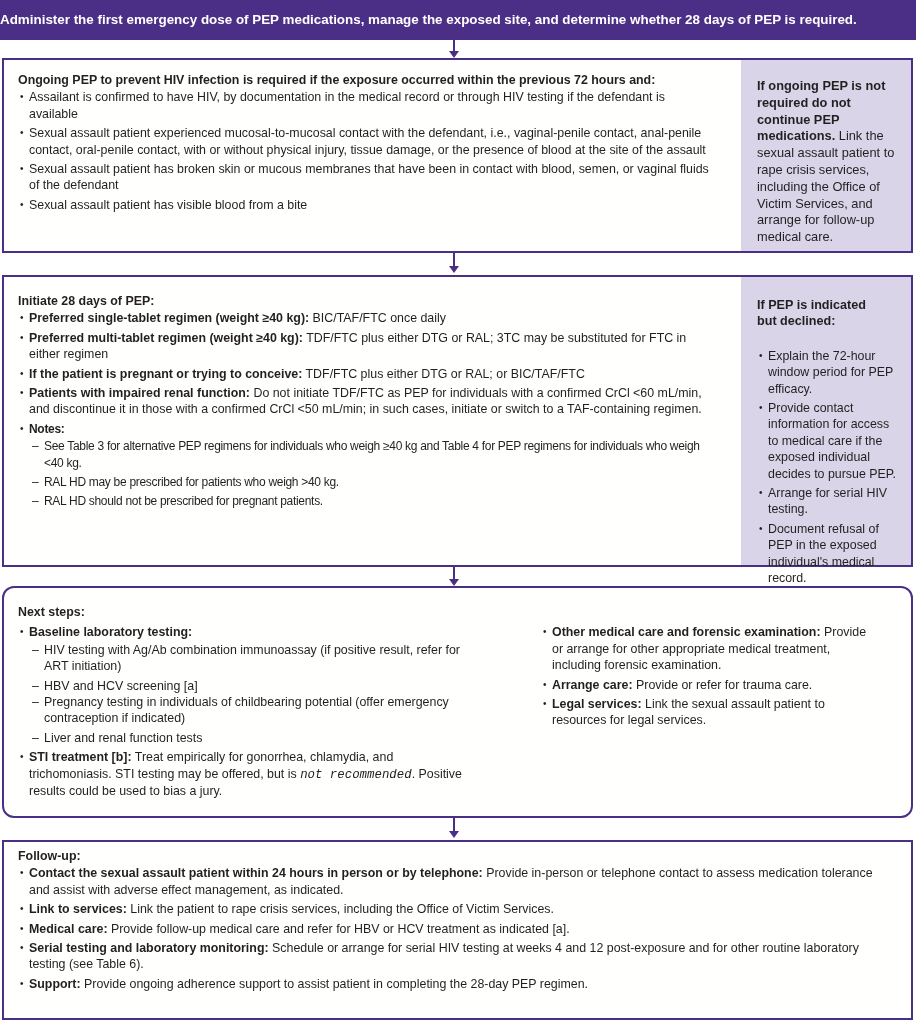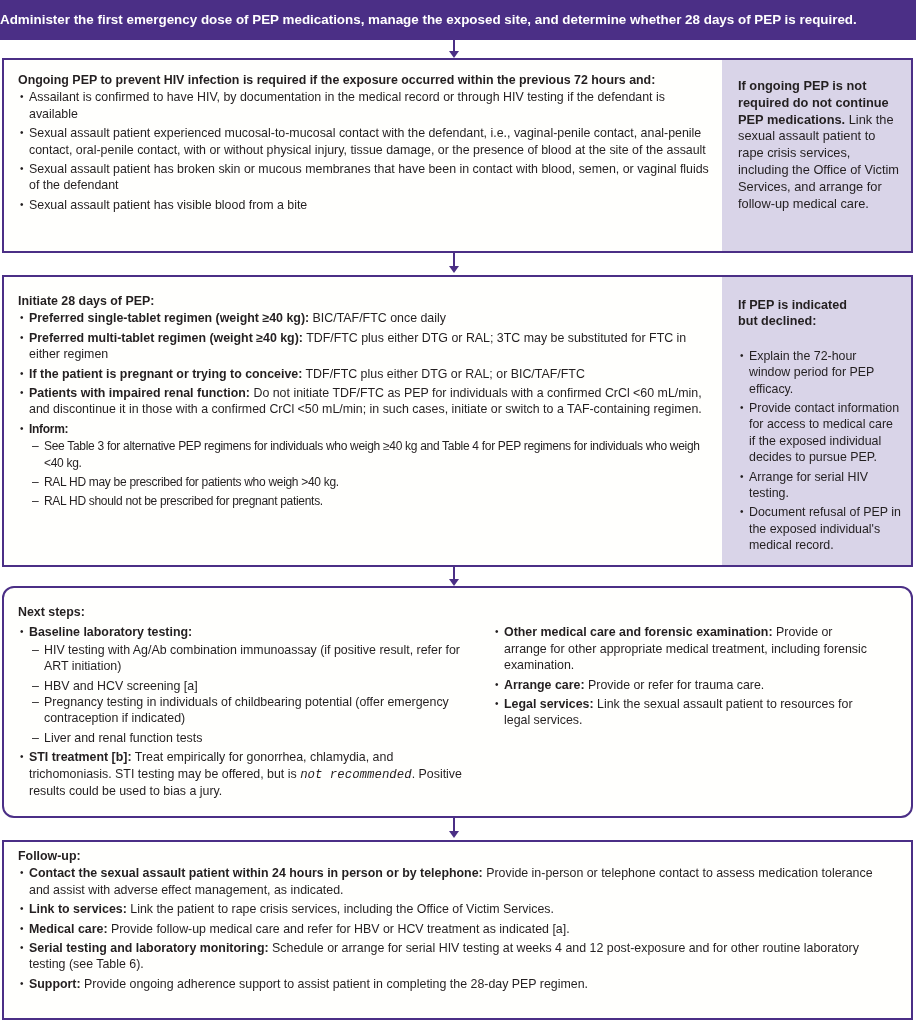--- a/index.html
+++ b/index.html
@@ -14,35 +14,35 @@
     display: flex; align-items: center; letter-spacing: 0;
   }
 
   .arrow { position: absolute; left: 449px; width: 10px; }
   .arrow .shaft { position: absolute; left: 4px; top: 0; width: 2px; background: #4b2f86; }
   .arrow .head { position: absolute; left: 0; width: 0; height: 0;
     border-left: 5px solid transparent; border-right: 5px solid transparent; border-top: 7px solid #4b2f86; }
 
   .box { position: absolute; left: 2px; width: 911px; border: 2px solid #4b2f86; background: #fffffd; }
   .box .main { position: absolute; left: 0; top: 0; bottom: 0; padding: 14px 12px 0 14px; }
-  .box .side { position: absolute; right: 0; top: 0; bottom: 0; width: 189px; background: #d9d4e8; padding: 18px 10px 0 16px; }
+  .box .side { position: absolute; right: 0; top: 0; bottom: 0; width: 170px; background: #d9d4e8; padding: 18px 10px 0 16px; }
 
   .title { font-weight: bold; margin-bottom: 1px; }
   ul.bl { list-style: none; }
   ul.bl > li { position: relative; padding-left: 11px; margin-bottom: 3px; }
   ul.bl > li::before { content: "•"; position: absolute; left: 2px; top: 0; font-size: 10px; }
   ul.dl { list-style: none; margin-top: 1px; }
   ul.dl > li { position: relative; padding-left: 15px; margin-bottom: 3px; }
   ul.dl > li::before { content: "–"; position: absolute; left: 3px; top: 0; }
   .narrow { font-size: 12px; letter-spacing: -0.3px; }
 
   .side .stitle { font-weight: bold; font-size: 12.6px; }
   .side ul.bl > li { margin-bottom: 3px; }
 
-  .cols { display: flex; }
+  .cols { display: flex; gap: 48px; }
   .col { flex: 1; }
 </style>
 </head>
 <body>
 
 <div class="header">
   <span>Administer the first emergency dose of PEP medications, manage the exposed site, and determine whether 28 days of PEP is required.</span>
 </div>
 
 <div class="arrow" style="top:40px;height:18px;">
@@ -72,21 +72,21 @@
 
 <div class="box" style="top:275px;height:292px;">
   <div class="main" style="right:189px;padding-top:16px;">
     <div class="title">Initiate 28 days of PEP:</div>
     <ul class="bl">
       <li><b>Preferred single-tablet regimen (weight ≥40 kg):</b><span> BIC/TAF/FTC once daily</span></li>
       <li><b>Preferred multi-tablet regimen (weight ≥40 kg):</b><span> TDF/FTC plus either DTG or RAL; 3TC may be substituted for FTC in either regimen</span></li>
       <li><b>If the patient is pregnant or trying to conceive:</b><span> TDF/FTC plus either DTG or RAL; or BIC/TAF/FTC</span></li>
       <li><b>Patients with impaired renal function:</b><span> Do not initiate TDF/FTC as PEP for individuals with a confirmed CrCl &lt;60 mL/min, and discontinue it in those with a confirmed CrCl &lt;50 mL/min; in such cases, initiate or switch to a TAF-containing regimen.</span></li>
       <li class="narrow">
-        <b>Inform:</b>
+        <b>Notes:</b>
         <ul class="dl">
           <li>See Table 3 for alternative PEP regimens for individuals who weigh ≥40 kg and Table 4 for PEP regimens for individuals who weigh &lt;40 kg.</li>
           <li>RAL HD may be prescribed for patients who weigh &gt;40 kg.</li>
           <li>RAL HD should not be prescribed for pregnant patients.</li>
         </ul>
       </li>
     </ul>
   </div>
   <div class="side" style="padding-top:20px;">
     <div class="stitle" style="margin-bottom:18px;width:130px;">If PEP is indicated but declined:</div>

